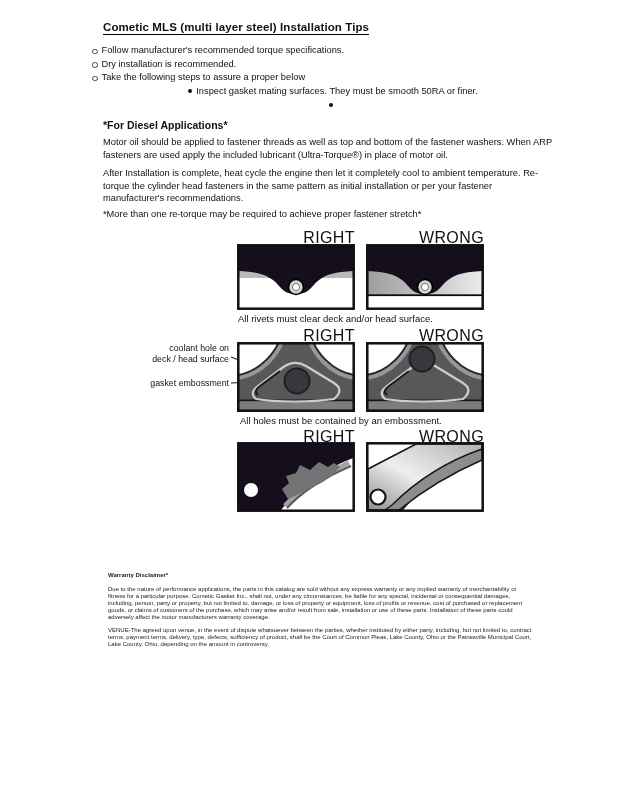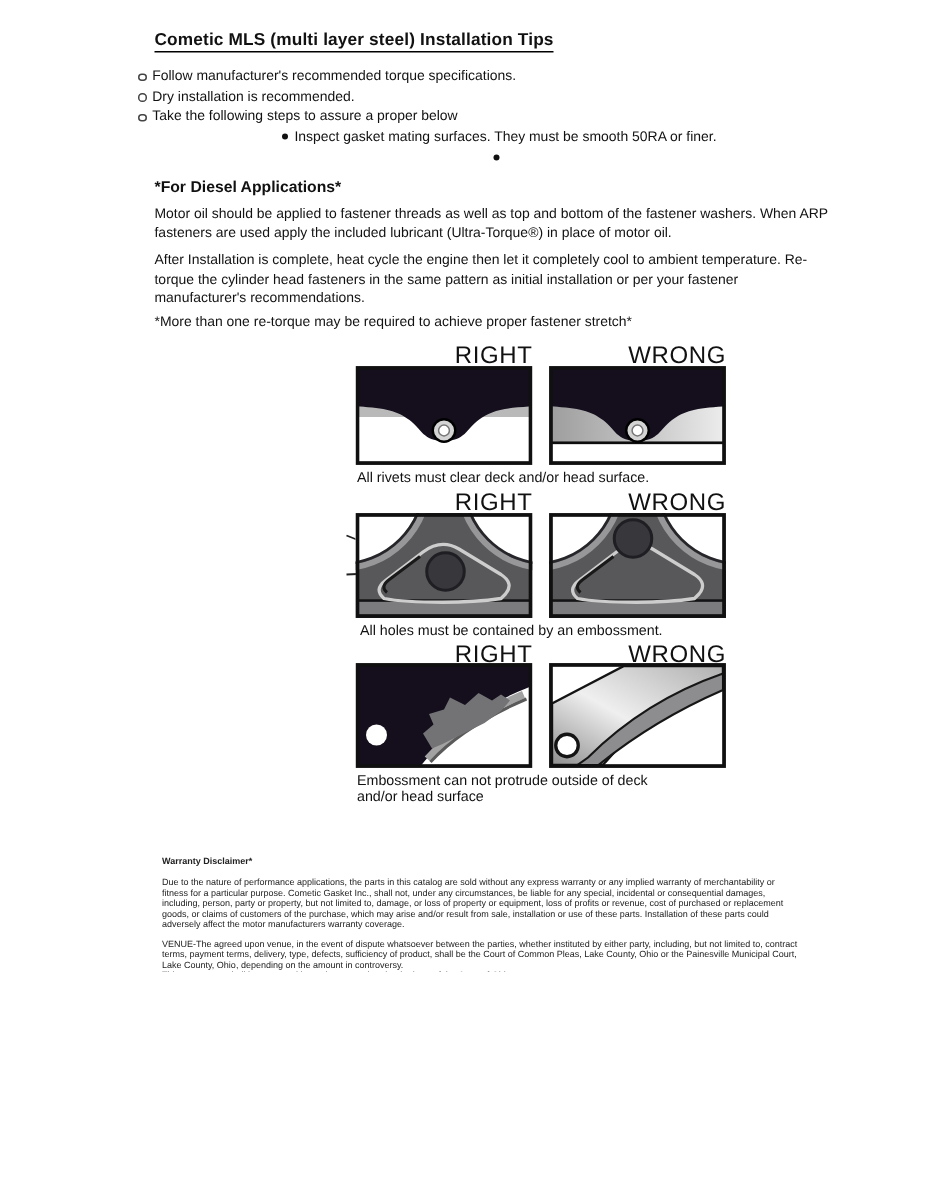--- a/index.html
+++ b/index.html
@@ -89,20 +89,27 @@
     <circle cx="59" cy="43" r="7.5" fill="#d4d4d4" stroke="#000" stroke-width="1.6"></circle>
     <circle cx="59" cy="43" r="3.6" fill="#ffffff" stroke="#777" stroke-width="1"></circle>
     <rect x="1.3" y="1.3" width="115.4" height="63.4" fill="none" stroke="#101010" stroke-width="2.5"></rect>
   </svg>
 
   <div class="abs caption" style="left:238px;top:313px;">All rivets must clear deck and/or head surface.</div>
 
   <div class="abs figlabel" style="left:237px;top:327px;">RIGHT</div>
   <div class="abs figlabel" style="left:366px;top:327px;">WRONG</div>
 
+  <div class="abs callouts">
+    <div>
+      <div>coolant hole on</div>
+      <div>deck / head surface</div>
+    </div>
+    <div class="callout2">gasket embossment</div>
+  </div>
 
   <svg class="abs" style="left:228px;top:352px;" width="70" height="36" viewBox="0 0 70 36">
     <line x1="3" y1="5" x2="61" y2="28" stroke="#222" stroke-width="1.2"></line>
     <line x1="3" y1="31" x2="36" y2="29.5" stroke="#222" stroke-width="1.2"></line>
   </svg>
 
   <svg class="panel" style="left:237px;top:342px;" width="118" height="70" viewBox="0 0 118 70">
     <rect x="0" y="0" width="118" height="70" fill="#58585a"></rect>
     <circle cx="-10" cy="-22" r="59" fill="none" stroke="#97979a" stroke-width="4"></circle>
     <circle cx="128" cy="-22" r="59" fill="none" stroke="#97979a" stroke-width="4"></circle>
@@ -153,24 +160,20 @@
           <stop offset="1" stop-color="#b0b0b0"></stop>
       </linearGradient>
     </defs>
     <rect x="0" y="0" width="118" height="70" fill="#ffffff"></rect>
     <path d="M2,27 L50,2 H116 V13 Q66,31 36,68 L2,68 Z" fill="url(#g3)" stroke="#141414" stroke-width="1.6"></path>
     <path d="M116,7 Q64,25 26,63 L19,68 L33,68 Q70,38 116,18 Z" fill="#8d8d8f" stroke="#161616" stroke-width="1.4"></path>
     <circle cx="12" cy="55" r="7.5" fill="#ffffff" stroke="#141414" stroke-width="2.2"></circle>
     <rect x="1.3" y="1.3" width="115.4" height="67.4" fill="none" stroke="#101010" stroke-width="2.5"></rect>
   </svg>
 
-  <div class="abs caption" style="left:238px;top:515px;">
-    <div>Embossment can not protrude outside of deck</div>
-    <div>and/or head surface</div>
-  </div>
 
   <div class="abs warranty">
     <div class="whead">Warranty Disclaimer*</div>
     <p>Due to the nature of performance applications, the parts in this catalog are sold without any express warranty or any implied warranty of merchantability or fitness for a particular purpose.  Cometic Gasket Inc., shall not, under any circumstances, be liable for any special, incidental or consequential damages, including, person, party or property, but not limited to, damage, or loss of property or equipment, loss of profits or revenue, cost of purchased or replacement goods, or claims of customers of the purchase, which may arise and/or result from sale, installation or use of these parts.  Installation of these parts could adversely affect the motor manufacturers warranty coverage.</p>
     <p style="margin-bottom:0;">VENUE-The agreed upon venue, in the event of dispute whatsoever between the parties, whether instituted by either party, including, but not limited to, contract terms, payment terms, delivery, type, defects, sufficiency of product, shall be the Court of Common Pleas, Lake County, Ohio or the Painesville Municipal Court, Lake County, Ohio, depending on the amount in controversy.</p>
     <p>This agreement shall be governed by and construed under the laws of the State of Ohio.</p>
     <p>All prices and terms are subject to change without notice.</p>
     <p>Terms COD- Secured with a completed dealer/jobber application on File, COD-Company check with a current credit card number on file.  Open accounts may be established by well rated firms.  A credit application is available upon request.  Open accounts are due payable Net 30 days from date of invoice.  No statement will be sent.  If an account becomes 60 or more days past due, it is subject to being placed on credit hold.  No orders will be shipped or new orders accepted until past due balance is paid.  If an account becomes 90 or more days past due, it is subject to being placed for collections.  All costs of collection are the responsibility of the customer, including attorney fees, court costs, and other expenses of litigation.</p>
     <p>Returns- Authorized (RGA) must be obtained in advance on all returns.  A packing slip or invoice number must accompany the merchandise.  No returns after 30 days from invoice date.  All returns are subject to a 25% restocking charge.  All custom designed and custom manufactured gaskets are non-returnable.</p>
     <p style="margin-bottom:0;">Only catalog parts are returnable.</p>

